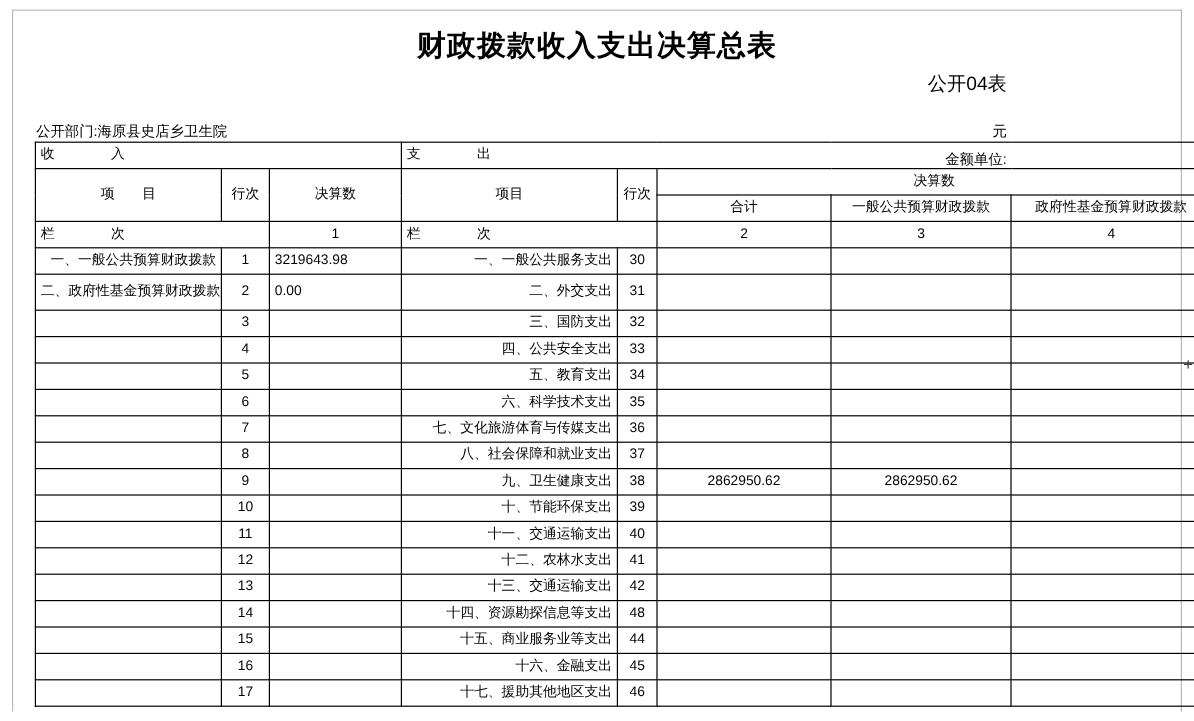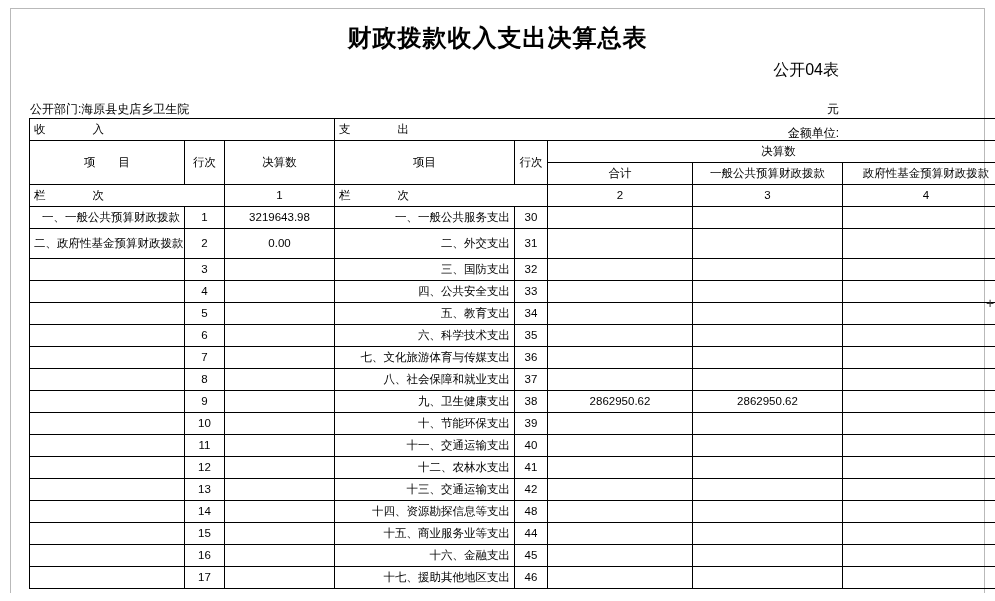--- a/index.html
+++ b/index.html
@@ -99,21 +99,21 @@
     border: 1px solid #000000;
     padding: 0 4px;
     height: 21px;
     line-height: 1.15;
     vertical-align: middle;
     overflow: hidden;
     white-space: nowrap;
   }
   .c-center { text-align: center; }
   .c-left { text-align: right; }
-  .c-right { text-align: center; }
+  .c-right { text-align: left; }
   .wrap { white-space: normal; }
   .hdr-group {
     text-align: left;
     letter-spacing: 8px;
   }
   .colw-a { width: 155px; }
   .colw-b { width: 40px; }
   .colw-c { width: 110px; }
   .colw-d { width: 180px; }
   .colw-e { width: 33px; }

